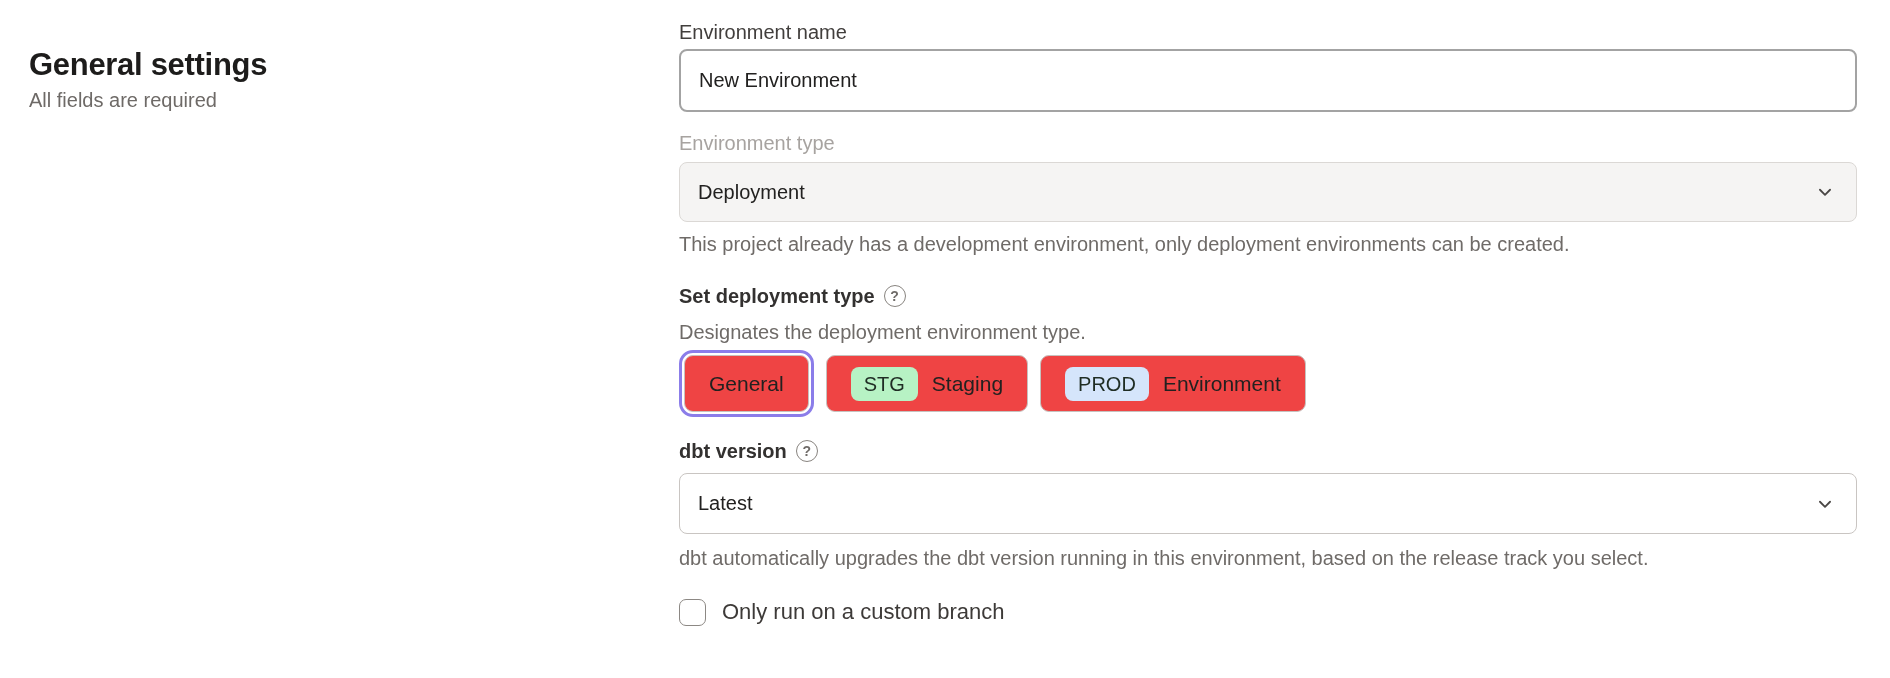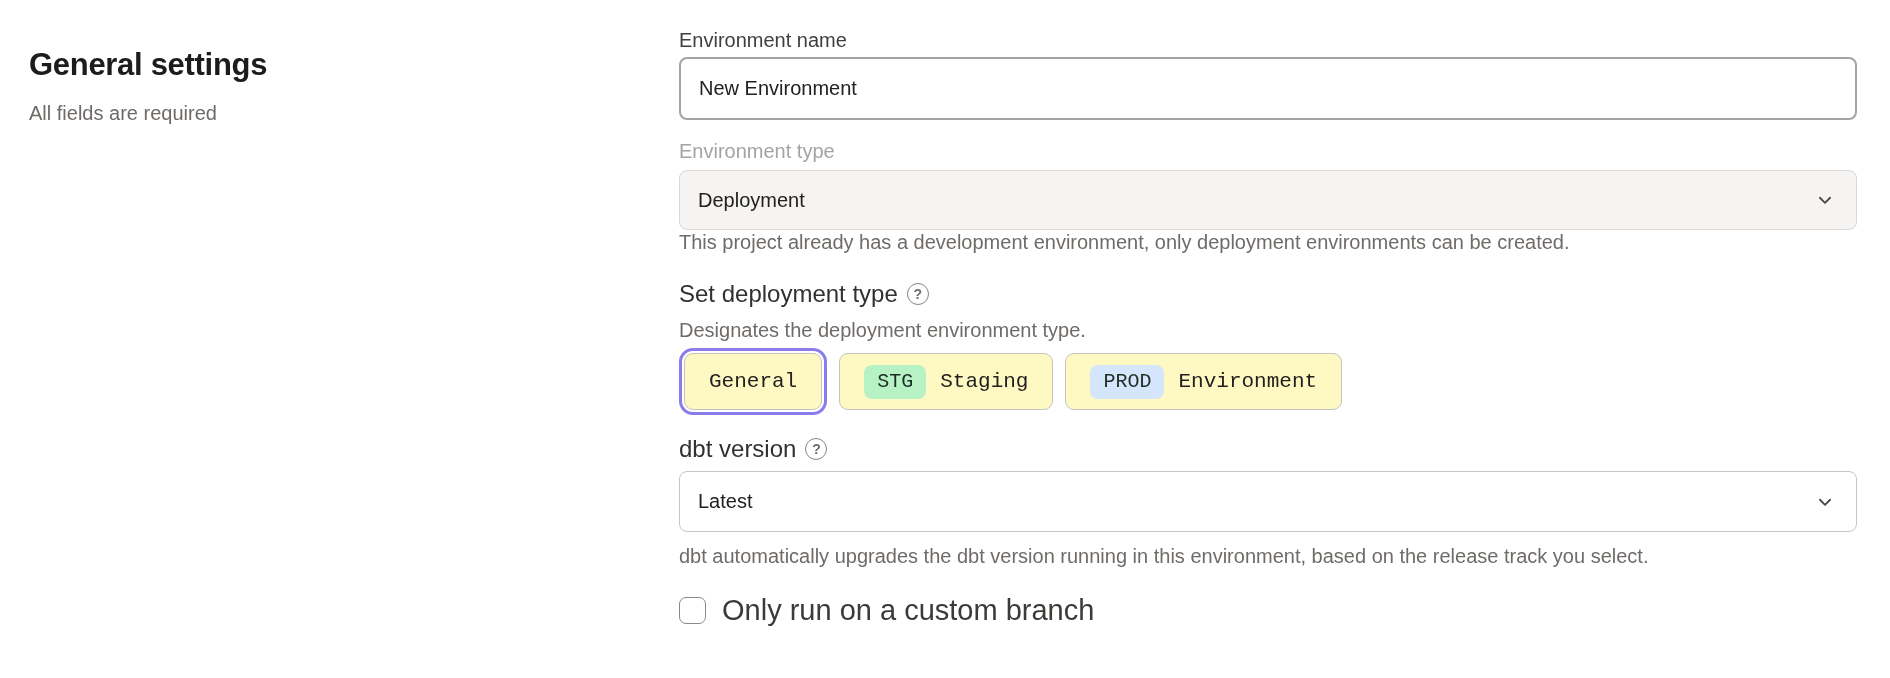--- a/index.html
+++ b/index.html
@@ -4,75 +4,75 @@
 <style>
   * { margin: 0; padding: 0; box-sizing: border-box; }
   html, body { width: 1890px; height: 678px; background: #ffffff; overflow: hidden; }
   body { font-family: "Liberation Sans", "DejaVu Sans", sans-serif; color: #222120; }
 
   .page { position: relative; width: 1890px; height: 678px; background: #fff; }
 
   
   .left-col { position: absolute; left: 29px; top: 46px; width: 560px; }
   .page-title { font-size: 31px; font-weight: 700; color: #1d1c1b; letter-spacing: -0.3px; line-height: 38px; }
-  .page-subtitle { margin-top: 17px; font-size: 20px; color: #6e6a67; line-height: 24px; }
+  .page-subtitle { margin-top: 4px; font-size: 20px; color: #6e6a67; line-height: 24px; }
 
   
-  .form-col { position: absolute; left: 679px; top: 28px; width: 1178px; }
+  .form-col { position: absolute; left: 679px; top: 20px; width: 1178px; }
 
   .field-label { display: block; font-size: 20px; font-weight: 500; color: #413e3c; line-height: 24px; margin-bottom: 5px; }
   .field-label.disabled { color: #a7a3a0; }
 
   .text-input {
     width: 100%; height: 63px; border: 2px solid #a3a3a3; border-radius: 8px;
     background: #fff; font-family: inherit; font-size: 20px; color: #222120;
     padding: 0 18px; outline: none;
   }
 
   .select-box {
     position: relative; width: 100%; height: 60px; border: 1px solid #c9c5c2; border-radius: 8px;
     background: #fff; display: flex; align-items: center; padding: 0 18px;
     font-size: 20px; color: #222120; cursor: pointer;
   }
   .select-box.disabled { background: #f5f4f3; border-color: #dbd8d5; margin-top: 7px; }
   .select-box .chevron { position: absolute; right: 22px; top: 50%; transform: translateY(-50%); display: flex; }
 
   .helper-text { font-size: 20px; color: #6f6b68; line-height: 25px; }
-  .helper-env-type { }
+  .helper-env-type { margin-top: 10px; }
 
   .section-label-row { display: flex; align-items: center; gap: 9px; margin-top: 26px; line-height: 26px; }
-  .section-label { font-size: 24px; font-weight: 400; color: #333130; }
+  .section-label { font-size: 20px; font-weight: 700; color: #333130; }
   .help-icon {
     display: inline-flex; align-items: center; justify-content: center;
     width: 22px; height: 22px; border: 1.5px solid #88847f; border-radius: 50%;
     font-size: 14px; font-weight: 600; color: #6f6b68; cursor: pointer; line-height: 1;
   }
   .helper-under-section { margin-top: 10px; font-size: 20px; color: #6f6b68; line-height: 26px; }
 
   .btn-row { display: flex; align-items: center; gap: 12px; margin-top: 10px; height: 57px; }
   .type-btn {
     display: inline-flex; align-items: center; height: 57px; padding: 0 24px;
-    background: #fef9c3; border: 1px solid #c6c2bf; border-radius: 9px;
-    font-family: Liberation Mono, monospace; font-size: 21px; color: #222120; cursor: pointer; white-space: nowrap;
+    background: #ef4444; border: 1px solid #c6c2bf; border-radius: 9px;
+    font-family: Liberation Sans, sans-serif; font-size: 21px; color: #222120; cursor: pointer; white-space: nowrap;
   }
   .type-btn.selected { outline: 3px solid #8b7de9; outline-offset: 2px; margin: 0 5px; }
   .type-badge {
     display: inline-block; padding: 5px 13px; border-radius: 8px;
     font-size: 20px; font-weight: 500; color: #1f2d24; margin-right: 14px; line-height: 1.2;
   }
 
   .select2 { height: 61px; margin-top: 9px; align-items: center; }
   .helper-dbt { margin-top: 11px; font-size: 20px; color: #6f6b68; line-height: 26px; }
 
   .checkbox-row { display: flex; align-items: center; gap: 16px; margin-top: 27px; cursor: pointer; }
   .checkbox {
     width: 27px; height: 27px; border: 1.5px solid #8c8884; border-radius: 7px; background: #fff;
     flex: 0 0 auto;
   }
-  .checkbox-label { font-size: 29px; font-weight: 500; color: #3d3a38; line-height: 28px; }
+  .checkbox-label { font-size: 22px; font-weight: 500; color: #3d3a38; line-height: 28px; }
 </style>
 </head>
 <body>
 
 <div class="page">
 
   <div class="left-col">
     <div class="page-title">General settings</div>
     <div class="page-subtitle">All fields are required</div>
   </div>

